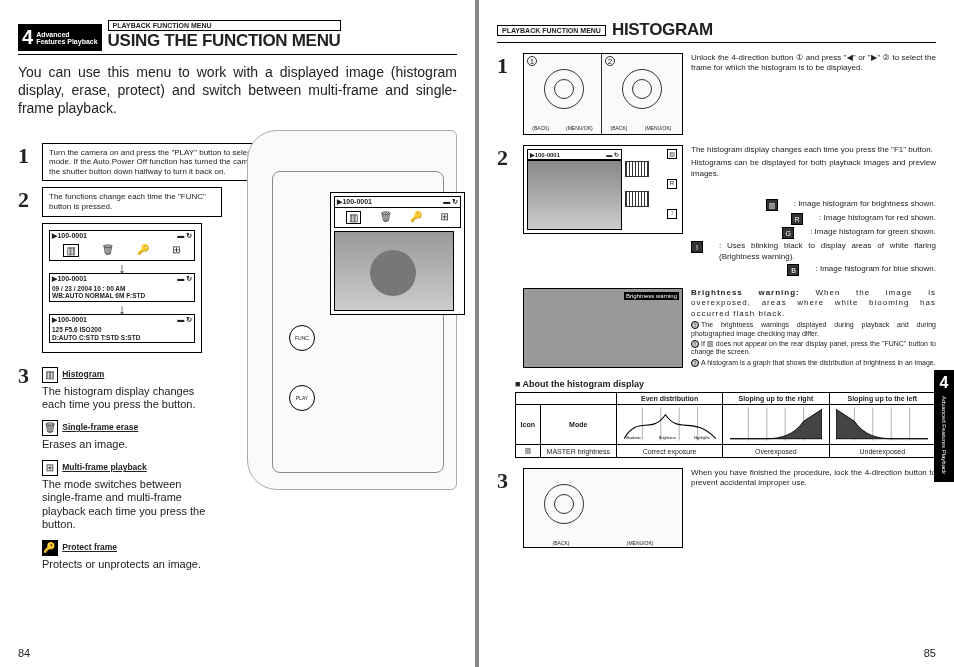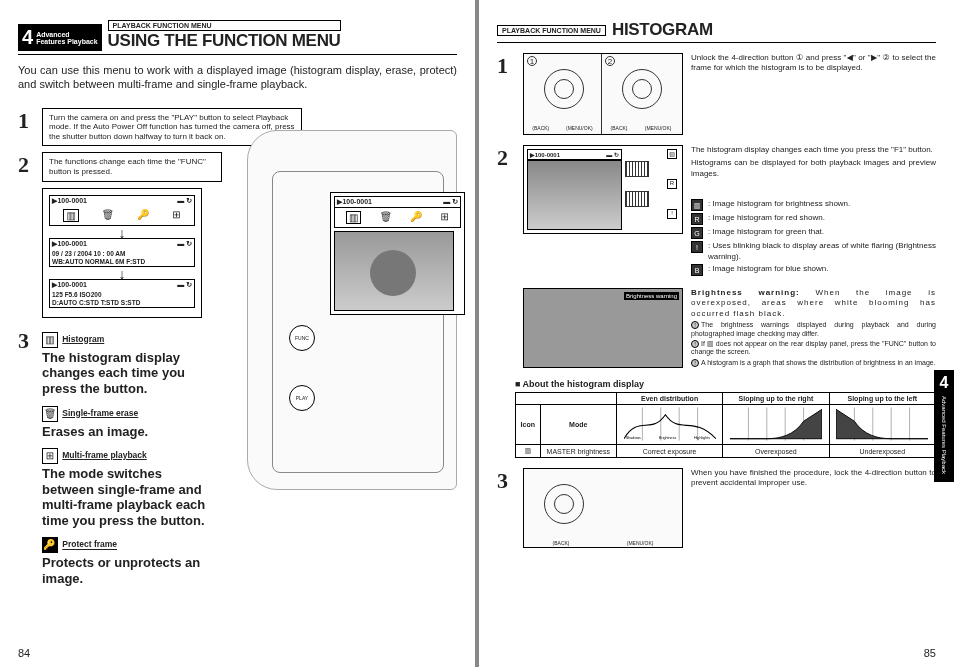--- a/index.html
+++ b/index.html
@@ -6,21 +6,21 @@
 body { font-family: Arial, Helvetica, sans-serif; font-size: 9px; background: #888; width: 954px; height: 667px; margin: 0 auto; display: flex; gap: 4px; }
 .page { background: #fff; flex: 1; padding: 20px 18px; position: relative; color: #222; }
 .page-left { }
 .page-right { }
 .chapter-badge { background: #000; color: #fff; display: inline-flex; align-items: center; padding: 2px 4px; font-weight: bold; }
 .chapter-num { font-size: 20px; margin-right: 3px; }
 .chapter-text { font-size: 7px; line-height: 1; }
 .header-row { display: flex; align-items: flex-end; gap: 6px; border-bottom: 1.5px solid #000; padding-bottom: 3px; margin-bottom: 8px; }
 .menu-tag { border: 1px solid #000; font-size: 7px; font-weight: bold; padding: 1px 4px; }
 .page-title { font-size: 17px; font-weight: bold; letter-spacing: -0.3px; }
-.intro { font-size: 11px; text-align: justify; margin-bottom: 16px; line-height: 1.3; }
+.intro { font-size: 14px; text-align: justify; margin-bottom: 25px; line-height: 1.3; }
 .step { display: flex; align-items: flex-start; gap: 6px; margin-bottom: 6px; }
 .step-num { font-family: 'Times New Roman', serif; font-size: 22px; font-weight: bold; width: 18px; }
 .step-box { border: 1px solid #000; padding: 4px 6px; font-size: 8px; flex: 1; max-width: 260px; line-height: 1.2; }
 .lcd-block { border: 1.5px solid #000; padding: 6px; width: 160px; background: #fff; margin-bottom: 4px; }
 .lcd-screen { border: 1px solid #000; margin-bottom: 3px; font-size: 7px; background: #fff; }
 .lcd-header { display: flex; justify-content: space-between; padding: 1px 2px; background: #fff; font-weight: bold; }
 .lcd-icons { display: flex; justify-content: space-around; padding: 3px 2px; font-size: 10px; }
 .lcd-info { padding: 1px 2px; font-size: 6.5px; font-weight: bold; line-height: 1.1; }
 .arrow-down { text-align: center; font-size: 14px; line-height: 0.7; }
 .camera-outline { border: 1px solid #aaa; height: 360px; position: absolute; right: 18px; top: 130px; width: 210px; border-radius: 30px 6px 6px 30px; background: #fafafa; }
@@ -29,21 +29,21 @@
 .camera-lcd .lcd-header { font-size: 7px; }
 .camera-photo { width: 120px; height: 80px; border: 1px solid #000; margin-top: 3px; background: linear-gradient(#999, #ccc); position: relative; }
 .camera-photo::after { content: ""; position: absolute; left: 35px; top: 18px; width: 46px; height: 46px; border-radius: 50%; background: #777; }
 .small-btn { position: absolute; width: 26px; height: 26px; border: 1px solid #000; border-radius: 50%; background: #fff; display: flex; align-items: center; justify-content: center; font-size: 5px; }
 .func-btn { right: 160px; top: 325px; }
 .play-btn { right: 160px; top: 385px; }
 .func-list { margin-top: 4px; font-size: 8px; }
 .func-item { margin-bottom: 9px; }
 .func-icon { display: inline-block; width: 16px; height: 16px; border: 1.5px solid #000; vertical-align: middle; text-align: center; line-height: 14px; font-size: 10px; margin-right: 2px; }
 .func-title { font-weight: bold; text-decoration: underline; font-size: 8.5px; }
-.func-desc { font-size: 13px; margin-top: 2px; line-height: 1.2; font-weight: bold; }
+.func-desc { font-size: 11px; margin-top: 2px; line-height: 1.2; }
 .page-num { position: absolute; bottom: 8px; font-size: 11px; }
 .page-num.left { left: 18px; }
 .page-num.right { right: 18px; }
 
 .right-header { display: flex; align-items: center; border-bottom: 1.5px solid #000; padding-bottom: 2px; margin-bottom: 10px; }
 .side-tab { position: absolute; right: 0; top: 370px; width: 20px; background: #000; color: #fff; text-align: center; padding: 4px 0; }
 .side-tab-num { font-size: 16px; font-weight: bold; }
 .side-tab-text { font-size: 6px; writing-mode: vertical-rl; margin: 4px auto; }
 .r-row { display: flex; gap: 8px; margin-bottom: 10px; align-items: flex-start; }
 .r-diagram { border: 1px solid #000; width: 160px; background: #fafafa; min-height: 80px; position: relative; }
@@ -54,21 +54,21 @@
 .dpad::after { content: ""; position: absolute; left: 30px; top: 25px; width: 18px; height: 18px; border: 1px solid #333; border-radius: 50%; }
 .dpad-label { position: absolute; bottom: 3px; width: 100%; display: flex; justify-content: space-around; font-size: 5px; }
 .dpad-num { position: absolute; top: 2px; left: 3px; font-size: 8px; border: 1px solid #333; border-radius: 50%; width: 10px; height: 10px; text-align: center; line-height: 9px; }
 .r-text { flex: 1; font-size: 8px; line-height: 1.3; text-align: justify; }
 .hist-lcd { border: 1.5px solid #000; width: 160px; padding: 3px; background: #fff; display: flex; gap: 3px; }
 .hist-img { width: 95px; height: 70px; border: 1px solid #000; background: linear-gradient(#888,#ccc); position: relative; }
 .hist-img-sm { width: 52px; height: 70px; display: flex; flex-direction: column; justify-content: space-between; }
 .hist-icon-row { display: flex; justify-content: flex-end; gap: 1px; }
 .hist-icon-sm { width: 10px; height: 10px; border: 1px solid #000; font-size: 6px; text-align: center; }
 .hist-graph { width: 24px; height: 16px; border: 1px solid #333; margin-bottom: 1px; background: repeating-linear-gradient(90deg,#333 0,#333 1px,transparent 1px,transparent 3px); }
-.icon-def { display: flex; gap: 5px; font-size: 8px; margin-bottom: 2px; align-items: flex-start; }
+.icon-def { display: flex; gap: 16px; font-size: 8px; margin-bottom: 2px; align-items: flex-start; justify-content: flex-end; }
 .icon-box { width: 12px; height: 12px; border: 1px solid #000; flex-shrink: 0; font-size: 7px; text-align: center; line-height: 11px; background: #333; color: #fff; }
 .warning-img { width: 160px; height: 80px; border: 1.5px solid #000; background: #999; position: relative; }
 .warn-label { position: absolute; top: 3px; right: 3px; background: #000; color: #fff; font-size: 6px; padding: 1px 2px; }
 .notes { font-size: 7px; line-height: 1.2; }
 .notes div { margin-bottom: 2px; }
 .bullet-circ { display: inline-block; width: 8px; height: 8px; border: 1px solid #000; border-radius: 50%; font-size: 6px; text-align: center; line-height: 7px; margin-right: 2px; background: #ccc; }
 .about-title { font-weight: bold; font-size: 9px; margin-bottom: 3px; }
 .about-title::before { content: "■ "; }
 .hist-table { border: 1px solid #000; border-collapse: collapse; width: 100%; font-size: 7px; }
 .hist-table th, .hist-table td { border: 1px solid #000; padding: 2px 4px; text-align: center; vertical-align: middle; }
@@ -246,21 +246,21 @@
       <div class="icon-def">
           <span class="icon-box">▥</span>
           <span>: Image histogram for brightness shown.</span>
         </div>
       <div class="icon-def">
           <span class="icon-box">R</span>
           <span>: Image histogram for red shown.</span>
         </div>
       <div class="icon-def">
           <span class="icon-box">G</span>
-          <span>: Image histogram for green that.</span>
+          <span>: Image histogram for green shown.</span>
         </div>
       <div class="icon-def">
           <span class="icon-box">!</span>
           <span>: Uses blinking black to display areas of white flaring (Brightness warning).</span>
         </div>
       <div class="icon-def">
           <span class="icon-box">B</span>
           <span>: Image histogram for blue shown.</span>
         </div>
     </div>

